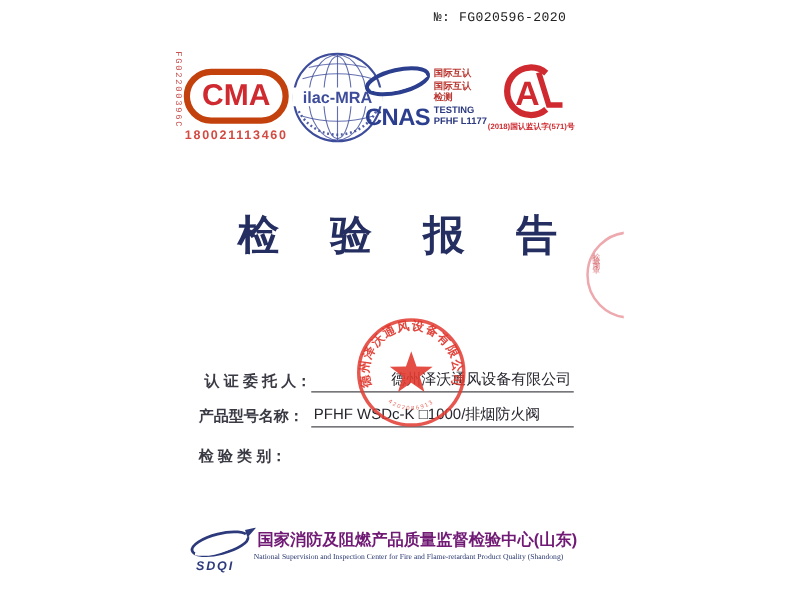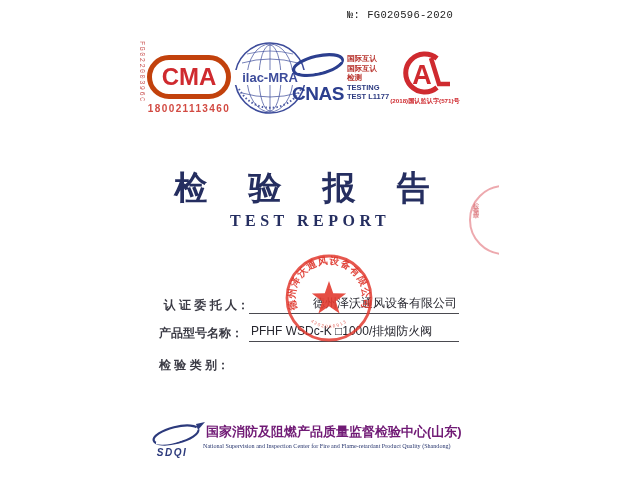--- a/index.html
+++ b/index.html
@@ -24,21 +24,21 @@
     font-weight:700;color:#d24a42;letter-spacing:1.4px;}
   
   .cnas-lines{left:347px;top:54px;font-size:7.5px;line-height:9.6px;font-weight:700;}
   .cnas-lines .cn{color:#b9352f;}
   .cnas-lines .en{color:#2c3a80;}
   
   .cal-caption{left:381px;top:97px;width:88px;text-align:center;font-size:6.2px;
     font-weight:700;color:#cf2a2f;white-space:nowrap;}
   
   .title-cn{left:0;top:166px;width:620px;text-align:center;font-size:33px;
-    font-weight:900;letter-spacing:16px;color:#252e60;}
+    font-weight:900;letter-spacing:16px;padding-left:16px;color:#252e60;}
   .title-en{left:0;top:212px;width:620px;text-align:center;
     font-family:"Liberation Serif",serif;font-size:16px;font-weight:700;
     letter-spacing:4.5px;color:#252e60;}
   
   .form-row{left:159px;width:300px;height:20px;display:flex;align-items:flex-end;}
   .form-row .label{width:90px;flex:0 0 90px;font-size:12px;font-weight:600;
     color:#3a3a44;white-space:pre;}
   .form-row .value{flex:1;border-bottom:1.2px solid #4a4a50;font-size:12px;
     color:#26262e;padding:0 2px 1px 2px;white-space:nowrap;}
   .row1{top:294px;text-align:right;} .row2{top:322px;} .row3{top:354px;align-items:flex-end;}
@@ -86,32 +86,31 @@
     <ellipse cx="29" cy="13" rx="25" ry="9" fill="none" stroke="#2c3f8f" stroke-width="3.2" transform="rotate(-13 29 13)"></ellipse>
     <path d="M8,19 Q30,24 52,8" fill="none" stroke="#ffffff" stroke-width="3"></path>
     <text x="29" y="48" text-anchor="middle" font-family="Liberation Sans, sans-serif" font-size="19" font-weight="900" fill="#2c3f8f" letter-spacing="-0.5">CNAS</text>
   </svg>
 
   <div class="abs cnas-lines">
     <div class="cn">国际互认</div>
     <div class="cn">国际互认</div>
     <div class="cn">检测</div>
     <div class="en">TESTING</div>
-    <div class="en">TEST L1177</div>
+    <div class="en">PFHF L1177</div>
   </div>
 
   <svg class="abs" style="left:395px;top:50px" width="58" height="46" viewBox="0 0 58 46">
     <path d="M42,8.5 A19,19 0 1 0 42,37.5" fill="none" stroke="#cf2a2f" stroke-width="5"></path>
     <text x="27" y="34" text-anchor="middle" font-family="Liberation Sans, sans-serif" font-size="27" font-weight="900" fill="#cf2a2f">A</text>
     <path d="M36,8 L44,34 L55,34" fill="none" stroke="#cf2a2f" stroke-width="4.5"></path>
   </svg>
   <div class="abs cal-caption">(2018)国认监认字(571)号</div>
 
   <div class="abs title-cn">检 验 报 告</div>
-  <div class="abs title-en">TEST REPORT</div>
 
   <div class="abs form-row row1">
     <span class="label">认 证 委 托 人：</span>
     <span class="value">德州泽沃通风设备有限公司</span>
   </div>
   <div class="abs form-row row2">
     <span class="label">产品型号名称：</span>
     <span class="value">PFHF WSDc-K □1000/排烟防火阀</span>
   </div>
   <div class="abs form-row row3">

